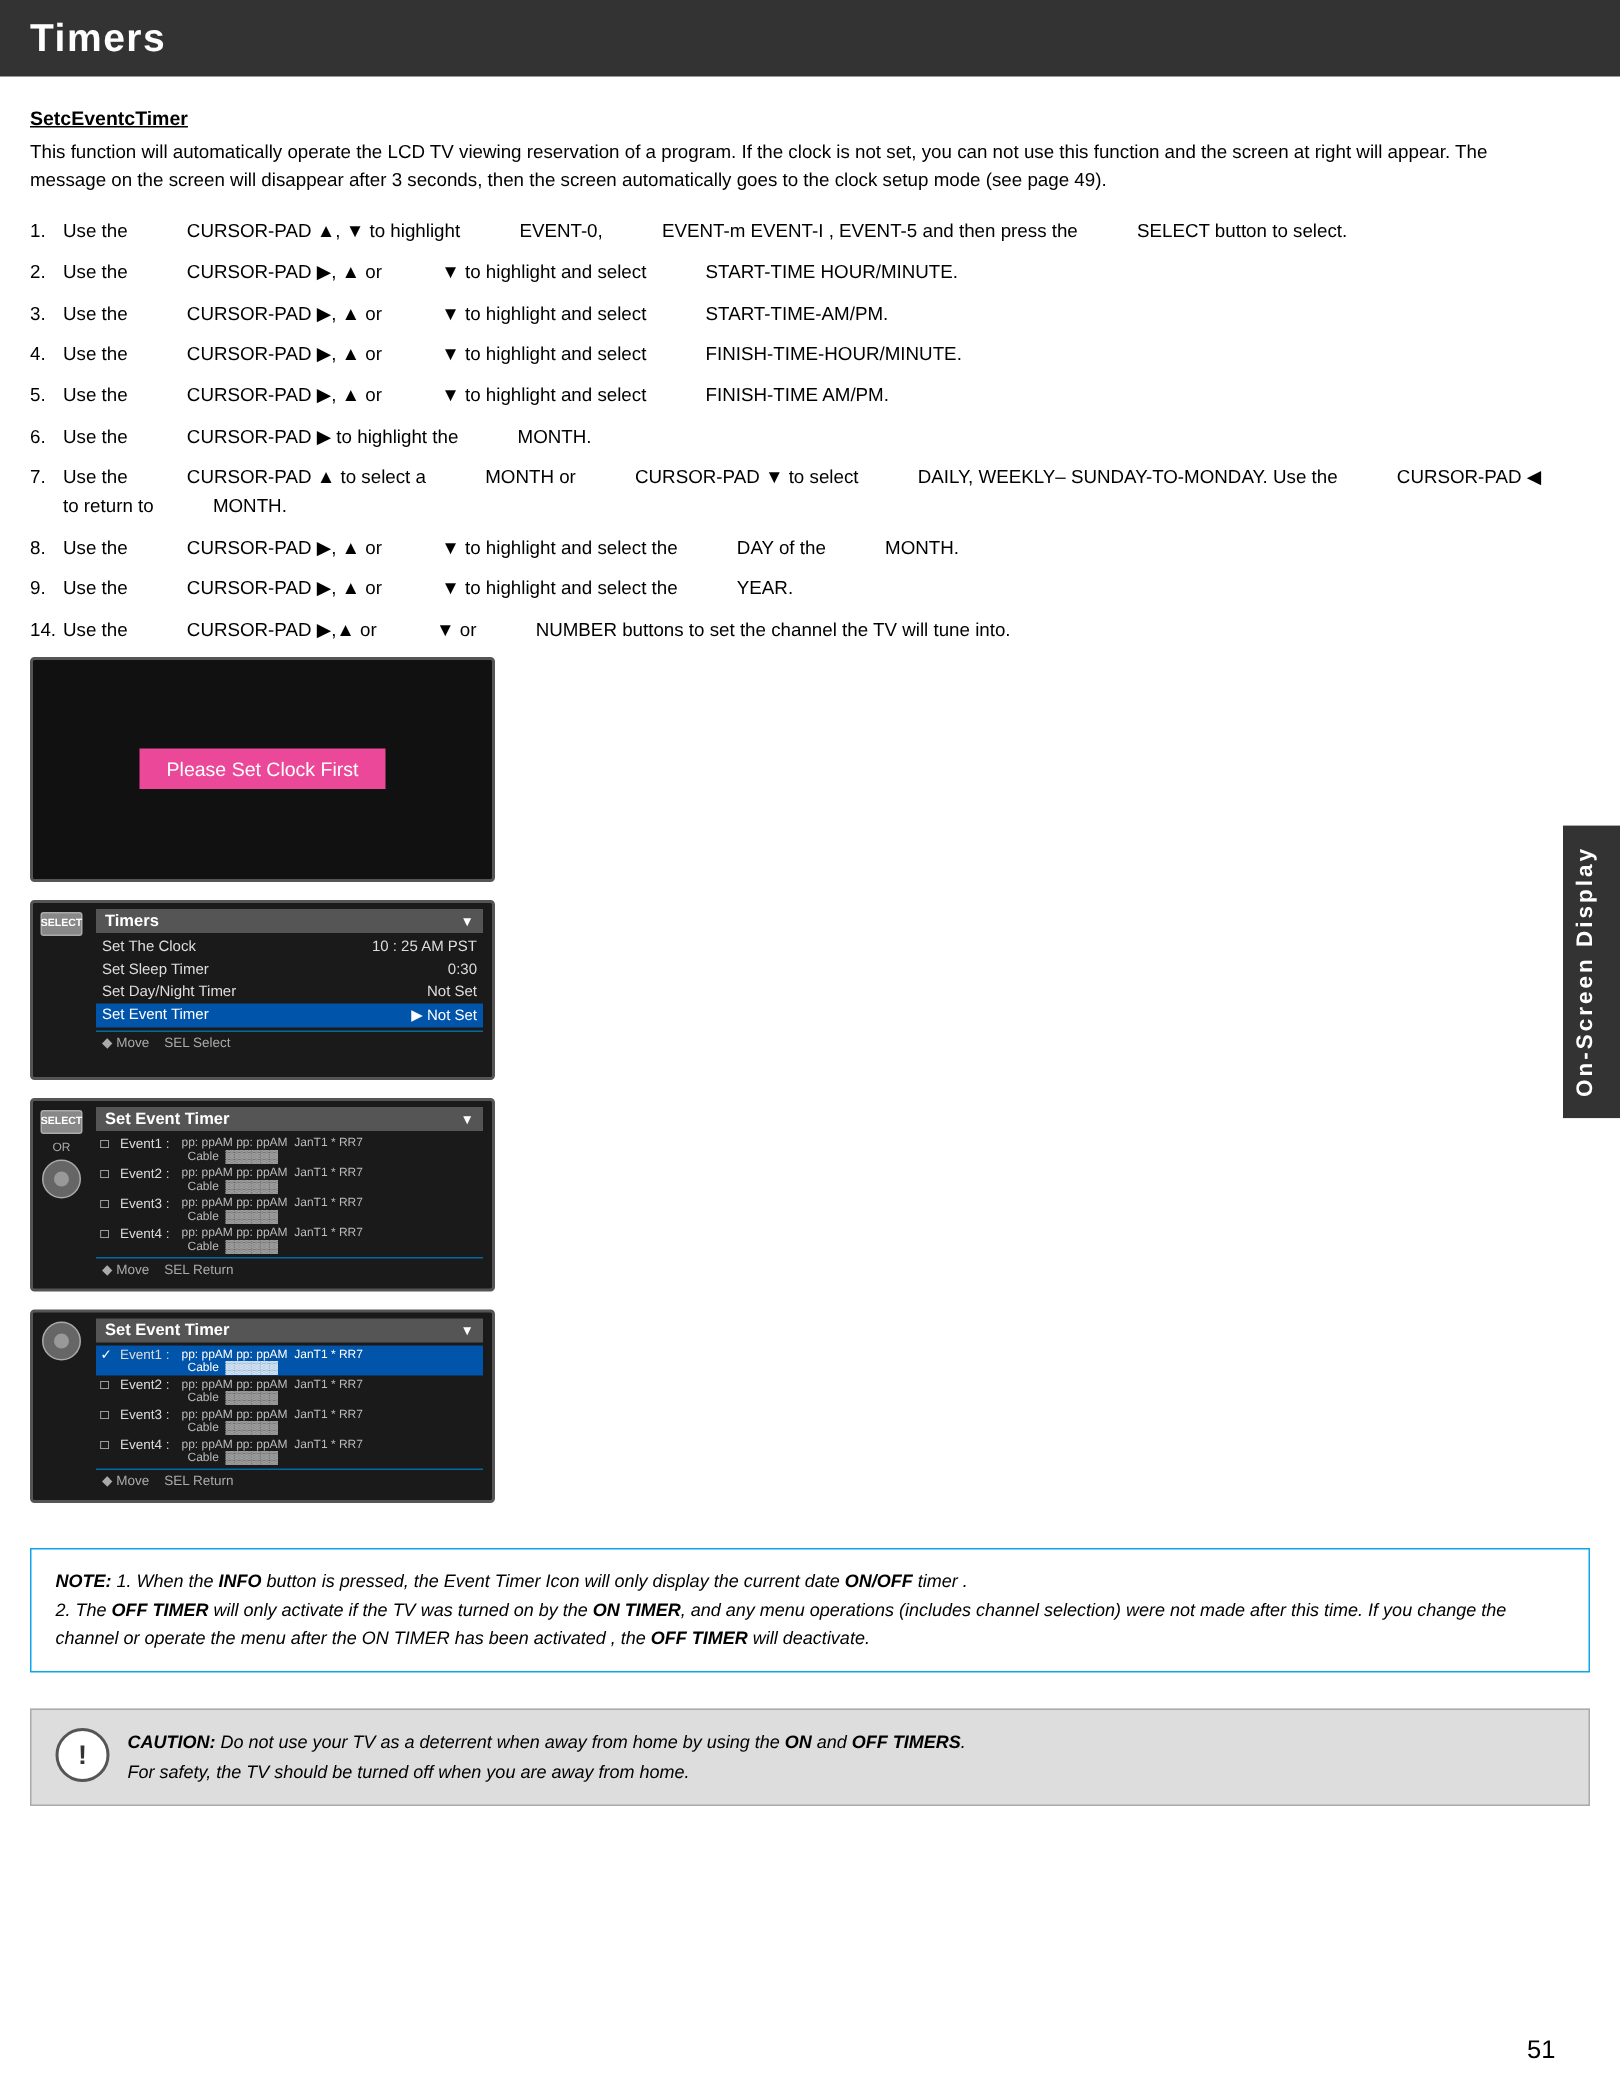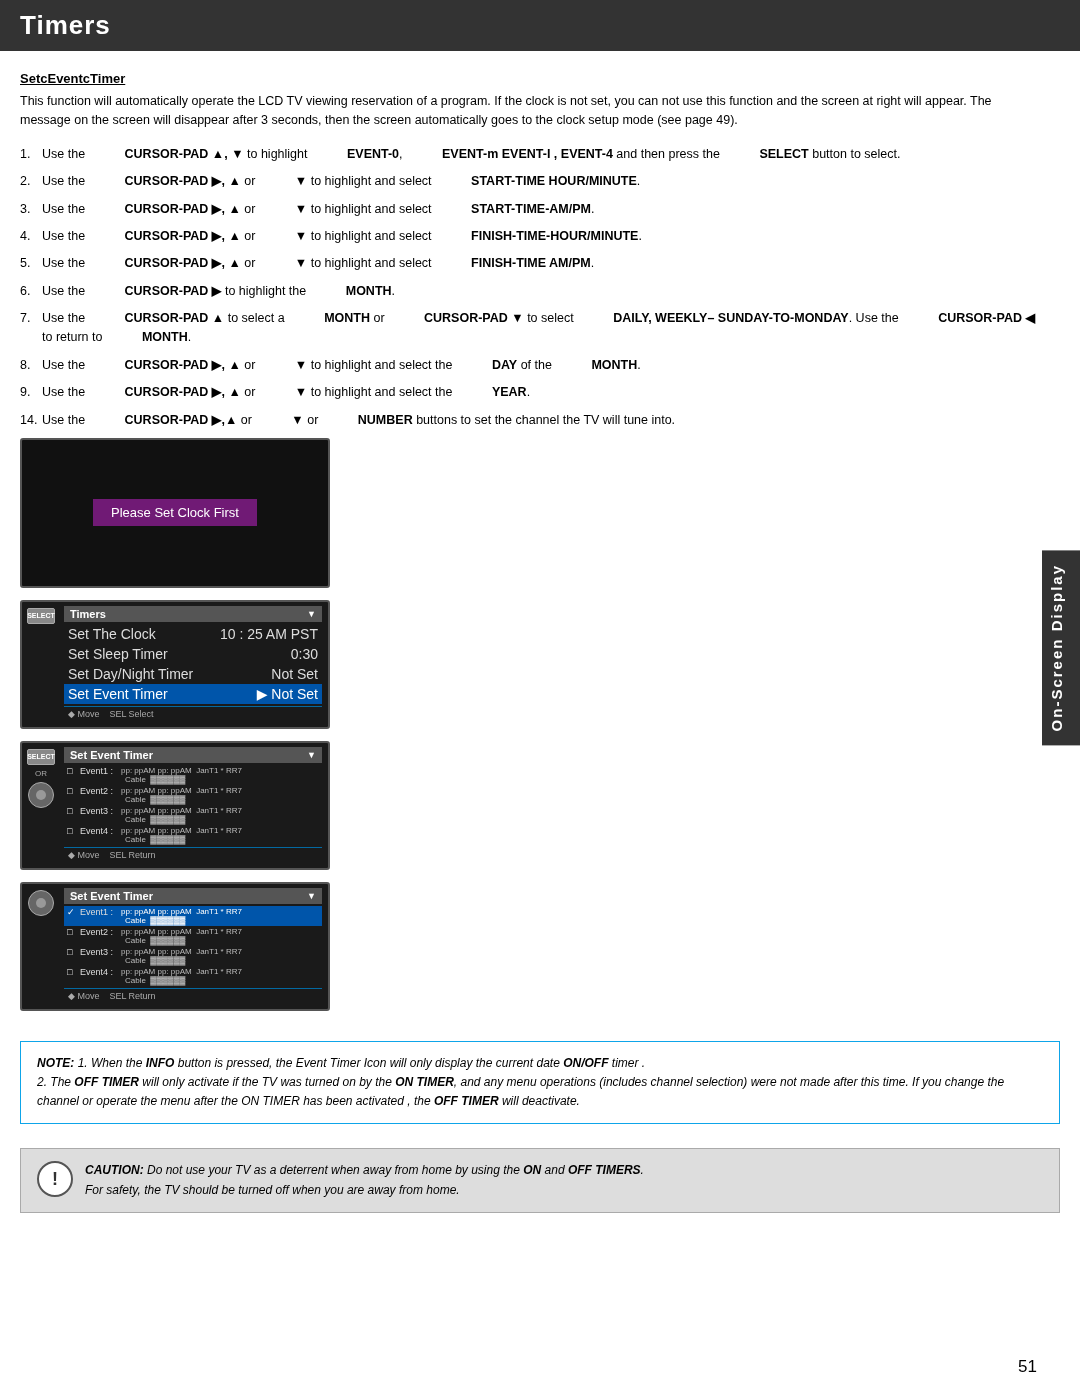--- a/index.html
+++ b/index.html
@@ -91,21 +91,21 @@
       padding-left: 22px;
       position: relative;
     }
     .steps-list li .step-num {
       position: absolute;
       left: 0;
       top: 0;
       font-size: 12.5px;
     }
     .steps-list li b {
-      font-weight: bold;
+      font-weight: normal;
       padding-left: 36px;
     }
 
     
     .screen-mockup {
       background: #111;
       border: 2px solid #555;
       border-radius: 3px;
       padding: 0;
       overflow: hidden;
@@ -113,21 +113,21 @@
     }
 
     
     .screen1 {
       height: 150px;
       display: flex;
       align-items: center;
       justify-content: center;
     }
     .clock-message-box {
-      background: #701a75;
+      background: #ec4899;
       color: #fff;
       font-size: 13px;
       padding: 6px 18px;
       font-weight: normal;
     }
 
     
     .screen2, .screen3, .screen4 {
       min-height: 120px;
       background: #1a1a1a;
@@ -199,21 +199,21 @@
     }
 
     .menu-dropdown-arrow {
       font-size: 9px;
     }
 
     .menu-row {
       display: flex;
       justify-content: space-between;
       padding: 2px 4px;
-      font-size: 14px;
+      font-size: 10px;
       color: #ddd;
     }
     .menu-row.highlighted {
       background: #0055aa;
       color: #fff;
     }
     .menu-row-label { font-weight: normal; }
     .menu-row-value { color: #ddd; }
 
     .menu-footer {
@@ -313,21 +313,21 @@
 <div class="main-content">
 
   <div class="left-col">
     <div class="section-title">SetcEventcTimer</div>
     <p class="intro-text">This function will automatically operate the LCD TV viewing reservation of a program. If the clock is not set, you can not use this function and the screen at right will appear. The message on the screen will disappear after 3 seconds, then the screen automatically goes to the clock setup mode (see page 49).</p>
 
     <ol class="steps-list">
 
       <li>
         <span class="step-num">1.</span>
-        Use the <b>CURSOR-PAD ▲, ▼</b> to highlight <b>EVENT-0</b>, <b>EVENT-m EVENT-I , EVENT-4</b> and then press the <b>SELECT</b> button to select.
+        Use the <b>CURSOR-PAD ▲, ▼</b> to highlight <b>EVENT-0</b>, <b>EVENT-m EVENT-I , EVENT-5</b> and then press the <b>SELECT</b> button to select.
       </li>
 
       <li>
         <span class="step-num">2.</span>
         Use the <b>CURSOR-PAD ▶, ▲</b> or <b>▼</b> to highlight and select <b>START-TIME HOUR/MINUTE</b>.
       </li>
 
       <li>
         <span class="step-num">3.</span>
         Use the <b>CURSOR-PAD ▶, ▲</b> or <b>▼</b> to highlight and select <b>START-TIME-AM/PM</b>.

